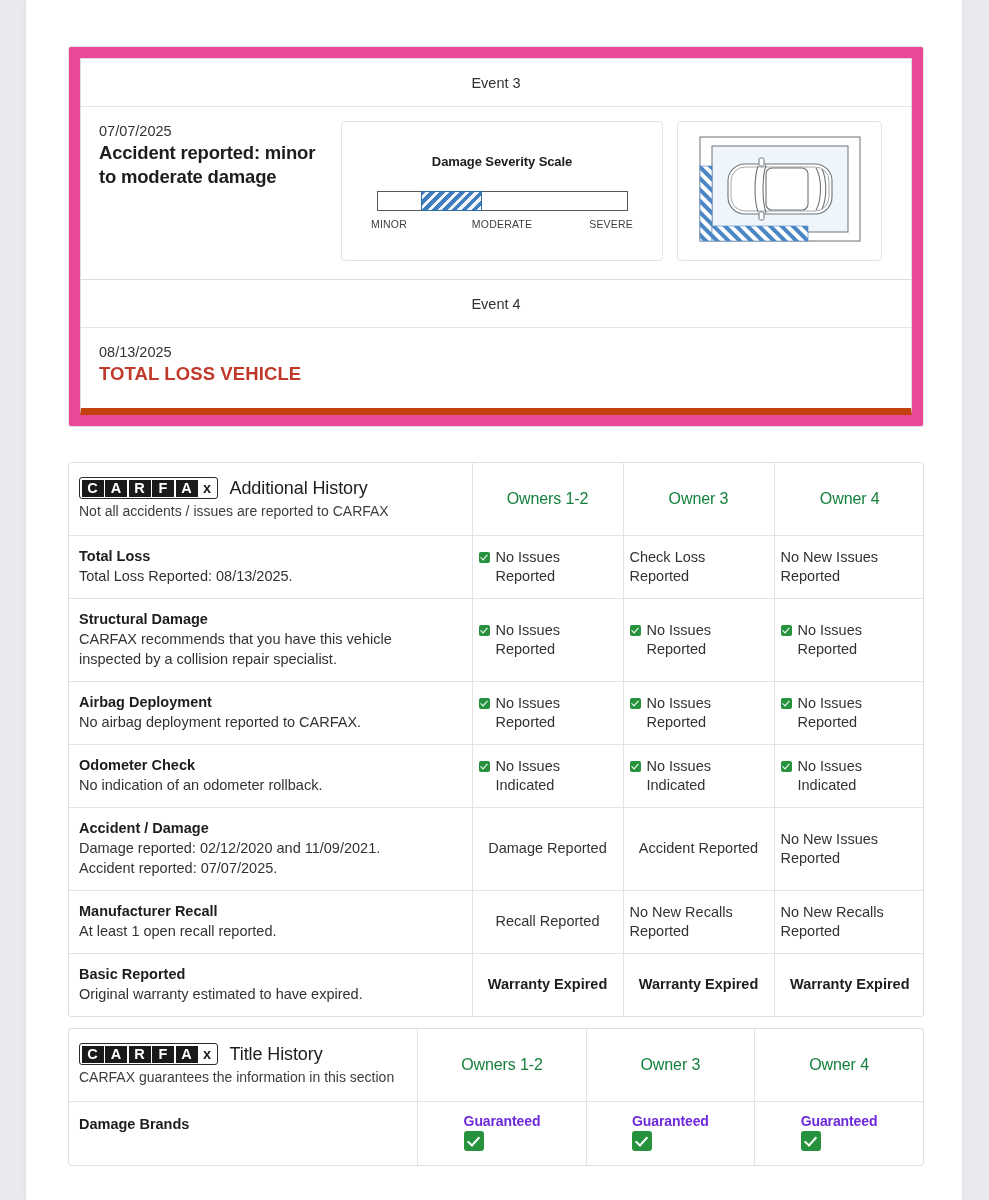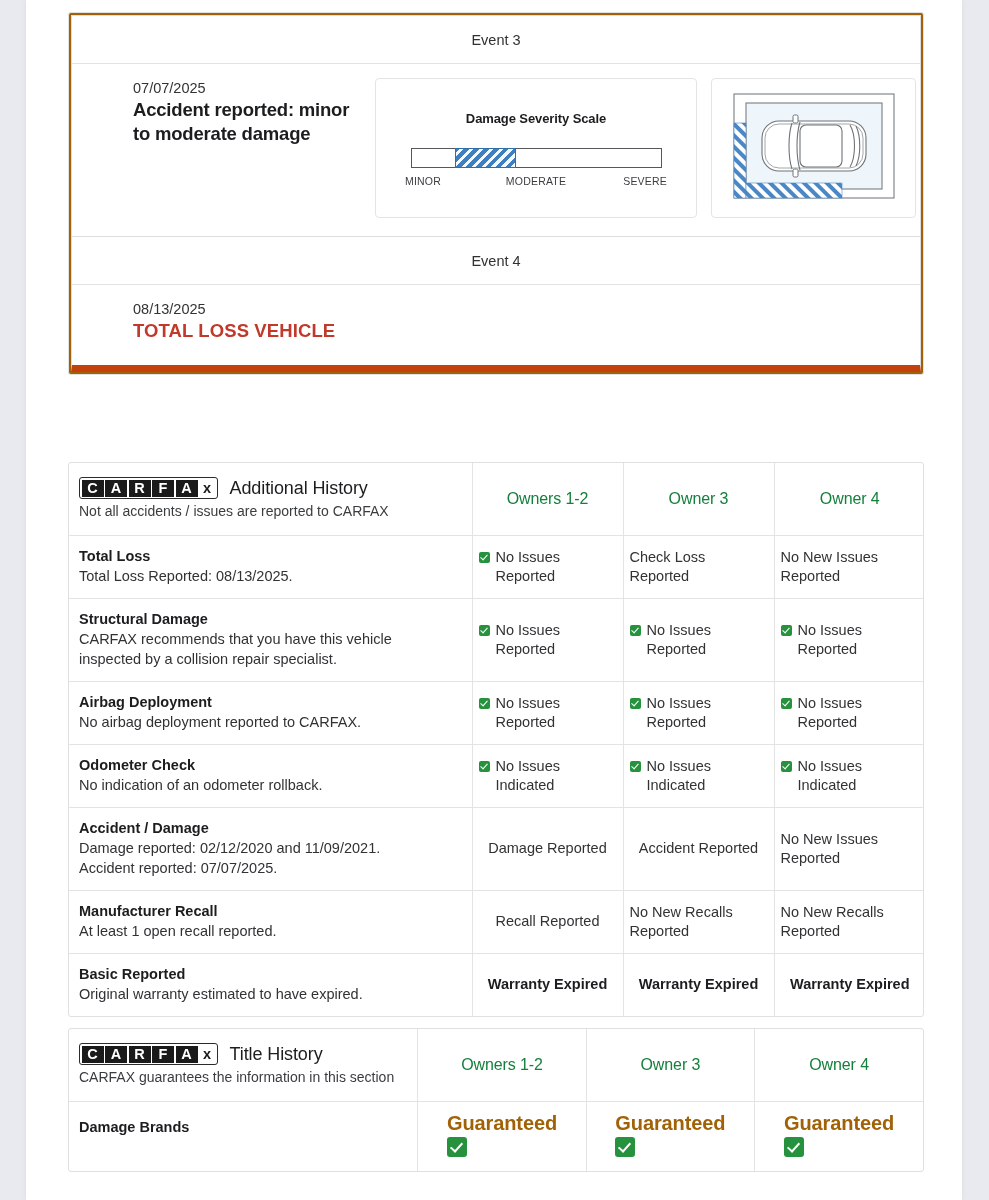--- a/index.html
+++ b/index.html
@@ -18,41 +18,41 @@
   #sheet {
     position: absolute;
     left: 26px; top: 0; width: 936px; height: 1200px;
     background: #ffffff;
     box-shadow: 0 0 6px rgba(0,0,0,0.06);
   }
 
   
   .events-card {
     position: absolute;
-    left: 42px; top: 12px; width: 856px;
+    left: 42px; top: 46px; width: 856px;
     border: 1px solid #e2e2e2;
     border-radius: 3px;
-    background: #a16207;
-    padding: 2px;
+    background: #ec4899;
+    padding: 11px;
   }
   .event-box {
     border: 1px solid #dddddd;
     border-bottom: none;
     background: #fff;
   }
   .event-box.last { border-bottom: 7px solid #c2410c; }
   .event-header {
     height: 48px;
     display: flex; align-items: center; justify-content: center;
     font-size: 14.5px; color: #2f3133;
     border-bottom: 1px solid #e3e3e3;
   }
   .event-body { display: flex; padding: 14px 18px 18px 18px; }
 
-  .event-left { width: 230px; flex: none; padding-top: 2px; margin-left: 43px; }
+  .event-left { width: 230px; flex: none; padding-top: 2px; }
   .event-date { font-size: 14.5px; color: #333; margin-bottom: 2px; }
   .event-title-bold {
     font-size: 18.5px; font-weight: bold; color: #1c1d1f;
     line-height: 1.28; letter-spacing: -0.2px;
   }
   .event-title-red {
     font-size: 18.5px; font-weight: bold; color: #c0392b;
     line-height: 1.28; letter-spacing: 0.1px;
   }
   .event-body.simple { padding: 14px 18px 22px 18px; }
@@ -185,21 +185,21 @@
     width: 3px; height: 6px;
     border: solid #fff; border-width: 0 1.6px 1.6px 0;
     transform: rotate(42deg);
   }
   .val-txt { text-align: left; }
 
   
   .guar-cell { padding: 10px 6px 14px 6px; text-align: center; }
   .guar-wrap { display: inline-block; position: relative; }
   .guar-txt {
-    font-size: 20px; font-weight: bold; color: #a16207;
+    font-size: 14px; font-weight: bold; color: #6d28d9;
     display: block; text-align: right; letter-spacing: -0.1px;
   }
   .chk-lg {
     width: 20px; height: 20px; border-radius: 3px;
     background: #27923e; position: relative;
     margin-top: 2px;
   }
   .chk-lg::after {
     content: "";
     position: absolute; left: 6px; top: 3px;

